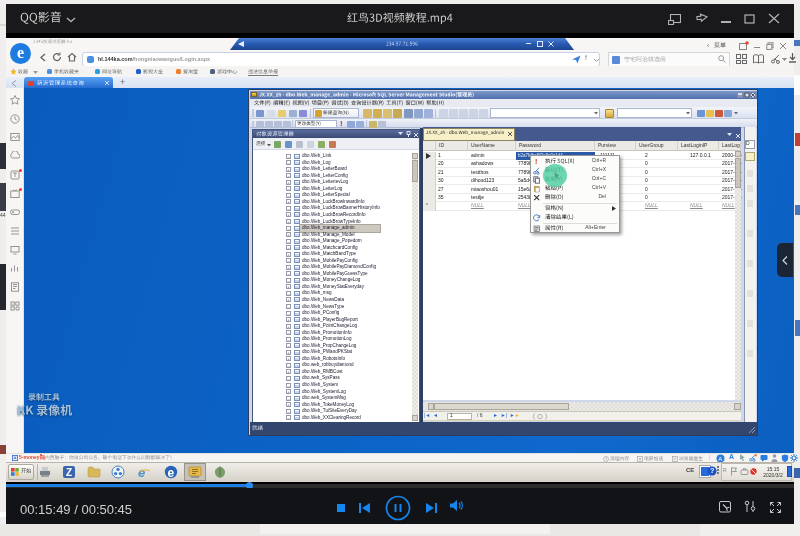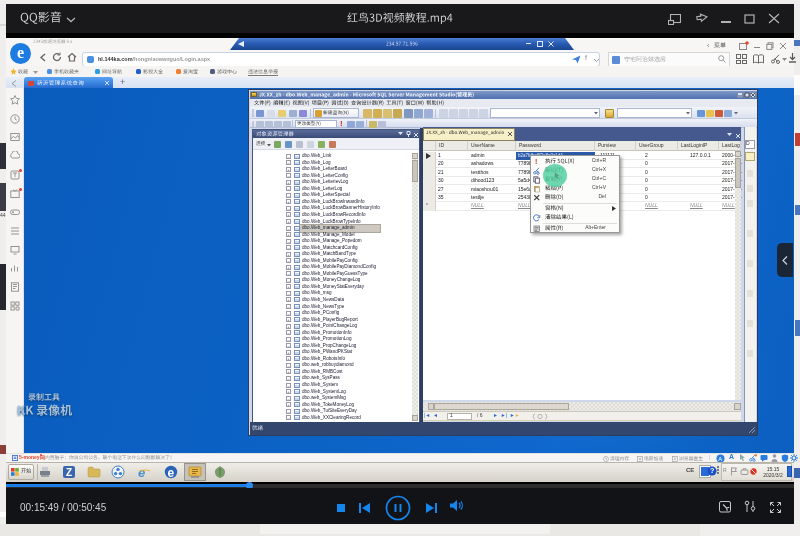--- a/index.html
+++ b/index.html
@@ -1525,21 +1525,21 @@
       <path d="M1.5 1.5l5 5" stroke="#fff" stroke-width="1"></path>
     </svg>
 <div style="position:absolute;left:760px;top:465.5px;">
       <div style="position:static;width:26px;font-size:5px;color:#333;line-height:6px;text-align:center">15:15<br>2020/3/2</div>
     </div>
 <div style="position:absolute;left:787px;top:466px;width:5px;height:11px;background:#2a6ad8;border:1px solid #1a50b0"></div>
 <div style="position:absolute;left:6px;top:484px;width:788px;height:4px;background:#2c2c2c"></div>
 <div style="position:absolute;left:6px;top:484px;width:244px;height:3px;background:#1a7fe4"></div>
 <div style="position:absolute;left:246px;top:482px;width:7px;height:7px;border-radius:50%;background:#2a8cf0"></div>
 <div style="position:absolute;left:6px;top:488px;width:788px;height:36px;background:#121316"></div>
-<div style="position:absolute;left:20px;top:503px;"><span style="font-size:10px;color:#cfcfcf">00:15:49 / 00:50:45</span></div>
+<div style="position:absolute;left:20px;top:503px;"><span style="font-size:13px;color:#cfcfcf">00:15:49 / 00:50:45</span></div>
 <div style="position:absolute;left:337px;top:504px;width:8px;height:8px;background:#1486f0"></div>
 <svg style="position:absolute;left:359px;top:503px;" width="11" height="10" viewBox="0 0 11 10">
       <rect x="0" y="0" width="2" height="10" fill="#1486f0"></rect>
       <path d="M11 0v10L3 5z" fill="#1486f0"></path>
     </svg>
 <svg style="position:absolute;left:385px;top:495px;" width="26" height="26" viewBox="0 0 26 26" fill="none">
       <circle cx="13" cy="13" r="11.5" stroke="#1486f0" stroke-width="1.7"></circle>
       <path d="M10.5 9v8M15.5 9v8" stroke="#1486f0" stroke-width="2"></path>
     </svg>
 <svg style="position:absolute;left:426px;top:503px;" width="11" height="10" viewBox="0 0 11 10">

